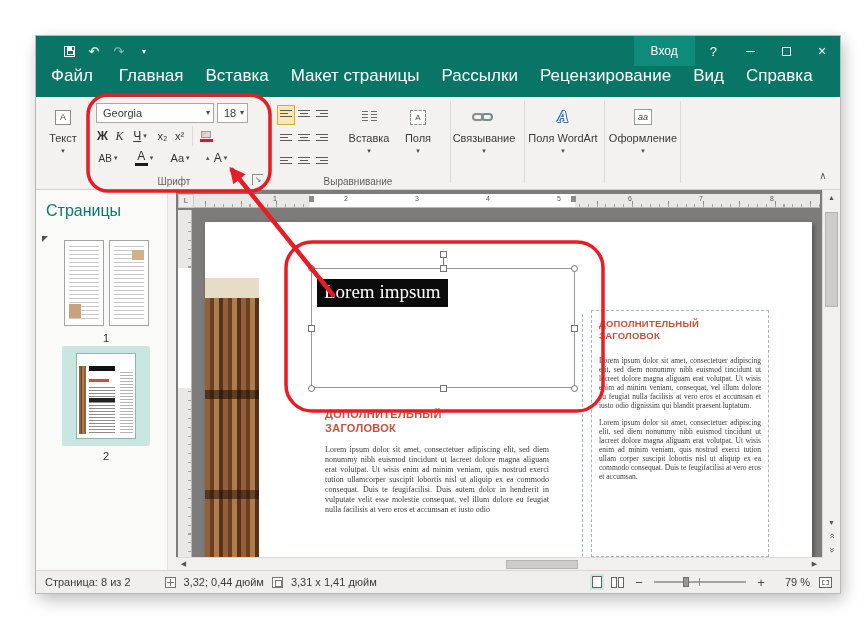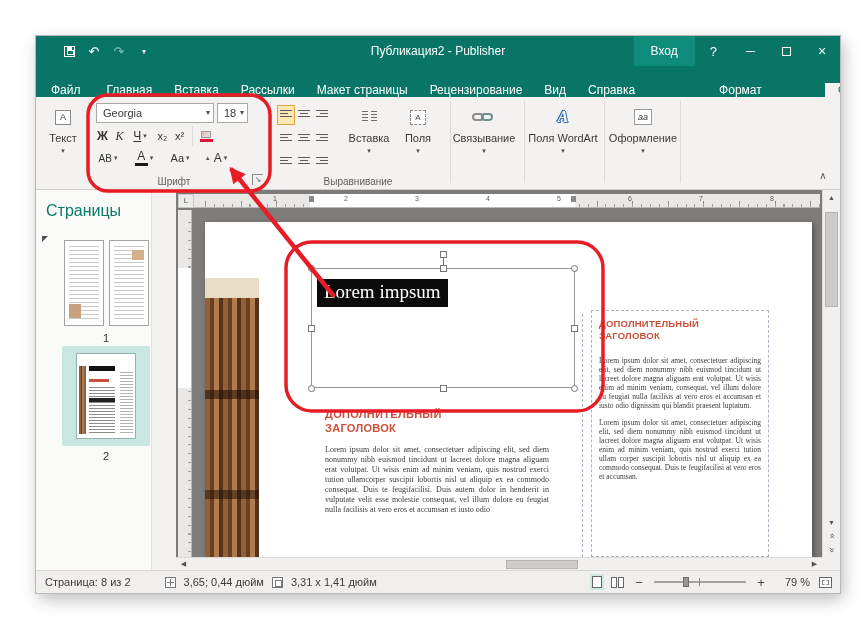--- a/index.html
+++ b/index.html
@@ -19,21 +19,21 @@
   .qcaret{font-size:8px}
   .ttitle{position:absolute;left:0;right:0;text-align:center;font-size:12px;color:#fff}
   .tb-right{margin-left:auto;display:flex;align-items:stretch;height:100%;z-index:2}
   .signin{background:#0f8b7b;display:flex;align-items:center;padding:0 17px;font-size:12px}
   .helpbtn{display:flex;align-items:center;padding:0 15px;font-size:13px}
   .wbtn{width:36px;display:flex;align-items:center;justify-content:center;font-size:14px}
   .minbar{width:9px;height:1px;background:#fff}
   .maxbox{width:9px;height:9px;border:1px solid #fff}
 
   
-  .tabs{position:absolute;left:0;top:30px;right:0;height:31px;background:#087567;display:flex;align-items:flex-end;color:#fff;font-size:12px}
+  .tabs{position:absolute;left:0;top:30px;right:0;height:31px;background:#087567;display:flex;align-items:flex-start;color:#fff;font-size:17px}
   .tab{display:flex;align-items:center;padding:0 11px;white-space:nowrap}
   .tab.file{padding:0 15px}
   .tab.ctx{margin-left:64px;padding:0 9px}
   .tab.active{margin-left:54px;padding:0 13px;background:#f3f2f0;color:#0b6e60}
 
   
   .ribbon{position:absolute;left:0;top:61px;right:0;height:93px;background:#f3f2f0;border-bottom:1px solid #d2d0ce;color:#3b3a39;font-size:11px}
   .vsep{position:absolute;top:4px;height:82px;width:1px;background:#dddbd9}
   .grplabel{position:absolute;bottom:2px;font-size:10px;color:#615f5d;text-align:center}
   .bigbtn{position:absolute;top:3px;height:82px;display:flex;flex-direction:column;align-items:center;gap:4px;padding-top:6px}
@@ -65,21 +65,21 @@
   .marg-ic{width:16px;height:15px;border:1px dashed #8a8a8a;display:flex;align-items:center;justify-content:center;font-size:8px;color:#444;background:#fff}
   .link-ic{width:24px;height:14px;position:relative}
   .link-ic i{position:absolute;width:12px;height:8px;border:2px solid #8c8c8a;border-radius:4px;top:3px}
   .link-ic i:first-child{left:0}.link-ic i:last-child{left:9px;border-color:#6f8f8c}
   .wa-ic{font-size:16px;font-weight:bold;font-style:italic;font-family:"Liberation Serif",serif;color:#fff;
          text-shadow:1px 0 #2f6fae,-1px 0 #2f6fae,0 1px #2f6fae,0 -1px #2f6fae,1px 1px #2f6fae,-1px -1px #2f6fae}
   .design-ic{min-width:18px;height:16px;border:1px solid #9a9a9a;background:#fff;font-size:9px;font-style:italic;color:#333;display:flex;align-items:center;justify-content:center;padding:0 2px}
   .text-ic{width:16px;height:15px;border:1px solid #8a8a8a;background:#fff;display:flex;align-items:center;justify-content:center;font-size:9px;color:#444}
 
   
-  .panel{position:absolute;left:0;top:154px;width:116px;height:380px;background:#fafaf9;border-right:1px solid #e2e1df}
+  .panel{position:absolute;left:0;top:154px;width:132px;height:380px;background:#fafaf9;border-right:1px solid #e2e1df}
   .ptitle{position:absolute;left:10px;top:12px;font-size:16px;color:#0a7a6b}
   .ptri{position:absolute;left:6px;top:46px;width:0;height:0;border-top:6px solid #4f4f4f;border-right:6px solid transparent}
   .thumb1{position:absolute;left:22px;top:50px;width:96px;height:88px;display:flex;gap:5px;justify-content:center}
   .mini{position:relative;width:40px;height:86px;background:#fff;border:1px solid #a4a4a2}
   .mlines{position:absolute;inset:5px 4px 5px 4px;background:repeating-linear-gradient(180deg,#c9c9c9 0 1px,rgba(0,0,0,0) 1px 4px)}
   .mimg{position:absolute;left:4px;bottom:7px;width:12px;height:14px;background:#c8a27c}
   .mimg2{position:absolute;right:4px;top:9px;width:12px;height:10px;background:#d3b08a}
   .plabel{position:absolute;width:96px;text-align:center;font-size:11px;color:#333}
   .thumb2sel{position:absolute;left:26px;top:156px;width:88px;height:100px;background:#c9e6e0;border-radius:2px}
   .mini2{position:absolute;left:14px;top:7px;width:60px;height:86px;background:#fff;border:1px solid #8fb5ae}
@@ -173,42 +173,41 @@
       <span class="qbtn">
           <span>↶</span>
         </span>
       <span class="qbtn dim">
           <span>↷</span>
         </span>
       <span class="qbtn qcaret">
           <span>▾</span>
         </span>
     </div>
-    <span class="ttitle">Публикация2 - Publisher</span>
     <div class="tb-right">
       <span class="signin">Вход</span>
       <span class="helpbtn">?</span>
       <span class="wbtn">
           <span class="minbar"></span>
         </span>
       <span class="wbtn">
           <span class="maxbox"></span>
         </span>
       <span class="wbtn">
           <span>×</span>
         </span>
     </div>
   </div>
 
   <div class="tabs">
     <span class="tab file">Файл</span>
     <span class="tab">Главная</span>
     <span class="tab">Вставка</span>
+    <span class="tab">Макет страницы</span>
     <span class="tab">Рассылки</span>
-    <span class="tab">Макет страницы</span>
     <span class="tab">Рецензирование</span>
     <span class="tab">Вид</span>
     <span class="tab">Справка</span>
     <span class="tab ctx">Формат</span>
     <span class="tab active">Формат</span>
   </div>
 
   <div class="ribbon">
 
     <div class="bigbtn" style="left:4px;width:46px">
@@ -459,21 +458,21 @@
         <span>▶</span>
       </span>
   </div>
   <span class="corner"></span>
 
   <div class="sbar">
     <div class="sleft">
       <span>Страница: 8 из 2</span>
       <span class="sgap"></span>
       <span class="sicon cross"></span>
-      <span>3,65; 0,44 дюйм</span>
+      <span>3,32; 0,44 дюйм</span>
       <span class="sicon box"></span>
       <span>3,31 x 1,41 дюйм</span>
     </div>
     <div class="sright">
       <span class="view1 on"></span>
       <span class="view2">
           <b></b>
           <b></b>
         </span>
       <span class="zbtn">−</span>

